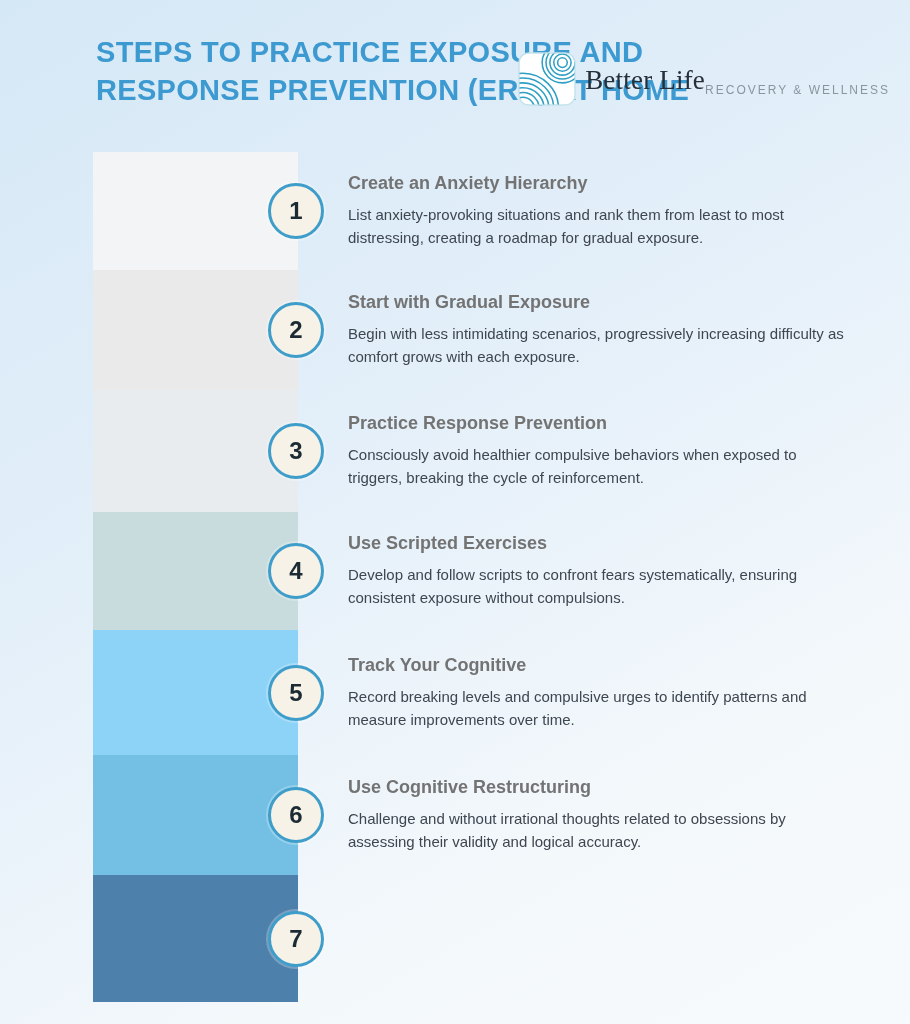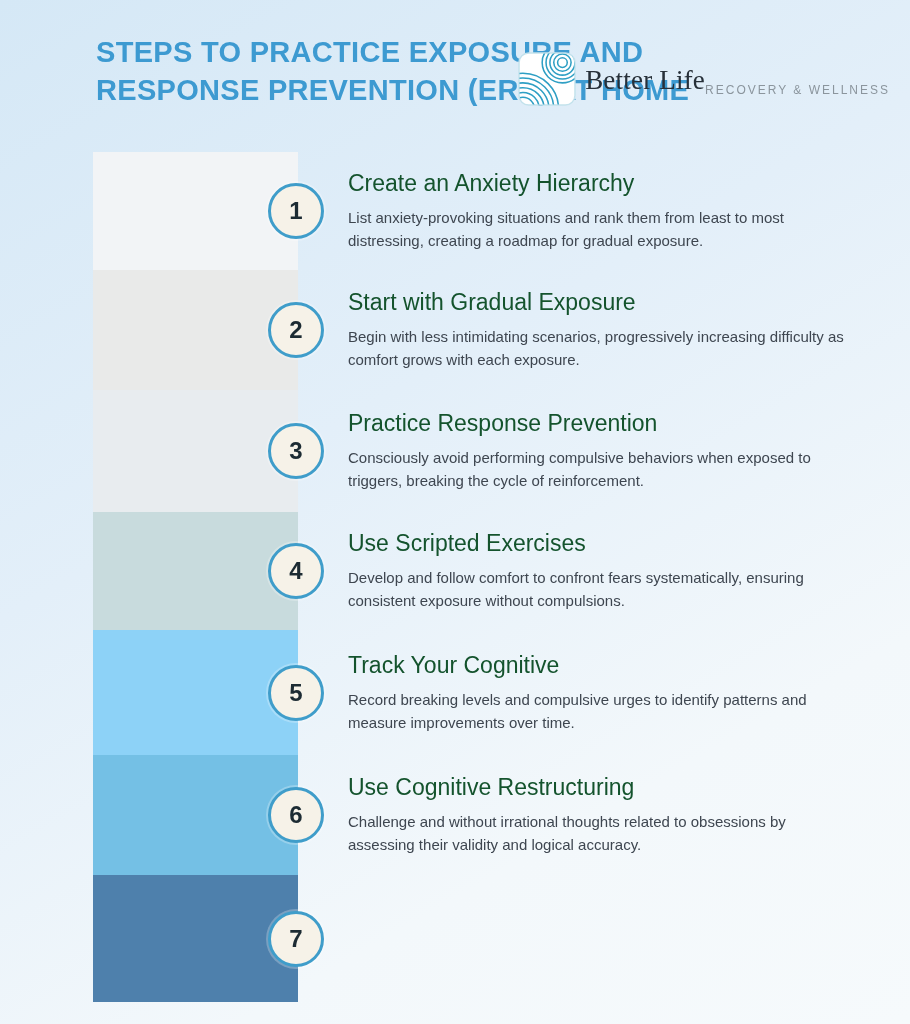--- a/index.html
+++ b/index.html
@@ -42,21 +42,21 @@
     display: flex; align-items: center; justify-content: center;
     font-size: 24px; font-weight: bold; color: #1c2b33;
     box-shadow: 0 0 0 2px rgba(255,255,255,0.25);
     z-index: 2;
   }
 
   .step-text {
     position: absolute; left: 348px; top: 0; height: 100%; width: 500px;
     display: flex; flex-direction: column; justify-content: center;
   }
-  .step-title { font-size: 23px; font-weight: normal; color: #14532d; margin-bottom: 9px; }
+  .step-title { font-size: 18px; font-weight: bold; color: #737373; margin-bottom: 9px; }
   .step-desc { font-size: 15px; color: #3e4650; line-height: 23px; }
 </style>
 </head>
 <body>
 
 <div class="header">
   <div class="page-title">STEPS TO PRACTICE EXPOSURE AND RESPONSE PREVENTION (ERP) AT HOME</div>
   <div class="logo">
     <span>
       <svg width="58" height="54" viewBox="0 0 60 56">
@@ -106,30 +106,30 @@
       <div class="step-title">Start with Gradual Exposure</div>
       <div class="step-desc">Begin with less intimidating scenarios, progressively increasing difficulty as comfort grows with each exposure.</div>
     </div>
   </div>
 
   <div class="step-row">
     <div class="step-block" style="background-color: rgb(232, 236, 239);"></div>
     <div class="step-circle">3</div>
     <div class="step-text">
       <div class="step-title">Practice Response Prevention</div>
-      <div class="step-desc">Consciously avoid performing compulsive behaviors when exposed to triggers, breaking the cycle of reinforcement.</div>
+      <div class="step-desc">Consciously avoid healthier compulsive behaviors when exposed to triggers, breaking the cycle of reinforcement.</div>
     </div>
   </div>
 
   <div class="step-row">
     <div class="step-block" style="background-color: rgb(200, 219, 221);"></div>
     <div class="step-circle">4</div>
     <div class="step-text">
       <div class="step-title">Use Scripted Exercises</div>
-      <div class="step-desc">Develop and follow comfort to confront fears systematically, ensuring consistent exposure without compulsions.</div>
+      <div class="step-desc">Develop and follow scripts to confront fears systematically, ensuring consistent exposure without compulsions.</div>
     </div>
   </div>
 
   <div class="step-row">
     <div class="step-block" style="background-color: rgb(141, 210, 247);"></div>
     <div class="step-circle">5</div>
     <div class="step-text">
       <div class="step-title">Track Your Cognitive</div>
       <div class="step-desc">Record breaking levels and compulsive urges to identify patterns and measure improvements over time.</div>
     </div>

